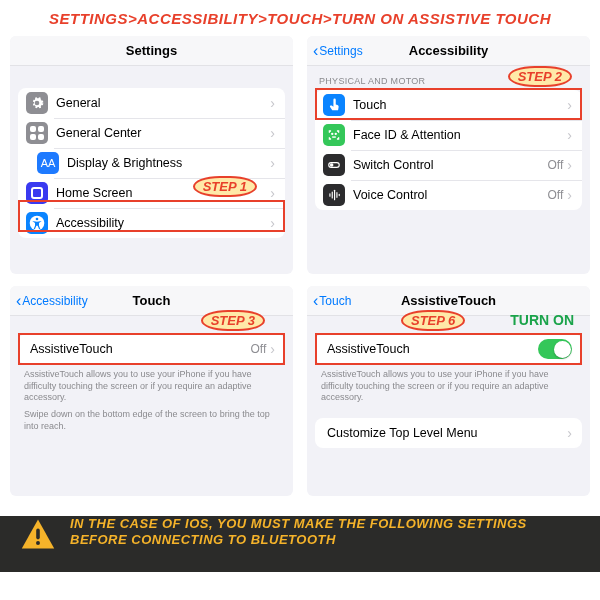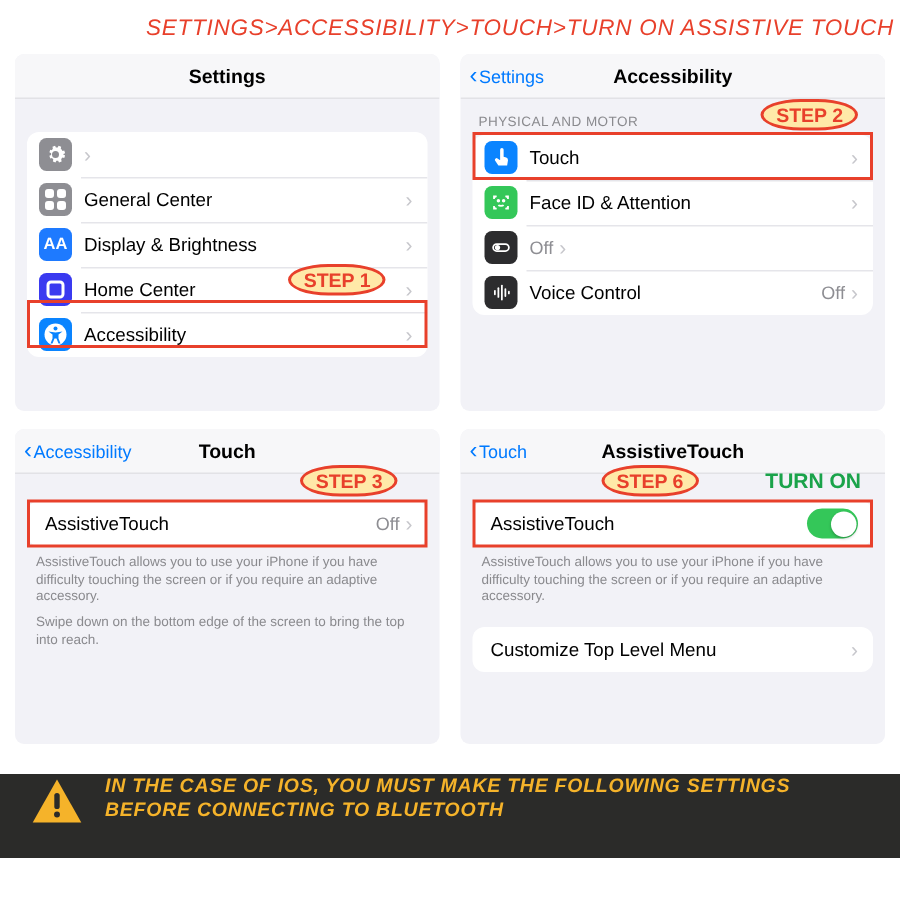--- a/index.html
+++ b/index.html
@@ -5,22 +5,22 @@
   * { box-sizing: border-box; margin: 0; padding: 0; }
   body {
     width: 600px;
     height: 600px;
     background: #fff;
     font-family: -apple-system, "Helvetica Neue", Arial, sans-serif;
     position: relative;
     overflow: hidden;
   }
   .headline {
-    text-align: right;
-    font-weight: 400;
+    text-align: center;
+    font-weight: 700;
     font-style: italic;
     font-size: 15px;
     letter-spacing: 0.5px;
     color: #e8402b;
     padding: 10px 4px 6px;
   }
   .grid {
     position: absolute;
     top: 36px; left: 10px; right: 10px;
     display: grid;
@@ -103,21 +103,21 @@
   .toggle.on .knob { right: 1.5px; }
   .redbox {
     position: absolute; border: 2px solid #e8402b;
     pointer-events: none;
   }
   .step-badge {
     position: absolute;
     background: #ffe9a8;
     border: 2px solid #e8402b;
     color: #e8402b;
-    font-weight: 800; 
+    font-weight: 800; font-style: italic;
     font-size: 13px;
     padding: 1px 8px;
     border-radius: 50%/60%;
     pointer-events: none;
   }
   .turnon {
     position: absolute;
     color: #1aa34a; font-weight: 800; 
     font-size: 14px;
     pointer-events: none;
@@ -125,21 +125,21 @@
   
   .ic-gear { background: #8e8e93; }
   .ic-gear svg { width: 14px; height: 14px; fill: #fff; }
   .ic-control { background: #8e8e93; }
   .ic-control .dots {
     width: 14px; height: 14px; display: grid;
     grid-template-columns: repeat(2,6px); grid-template-rows: repeat(2,6px);
     gap: 2px;
   }
   .ic-control .dots span { background:#fff; border-radius:2px; }
-  .ic-aa { background: #1e7aff; color:#fff; font-weight:700; font-size:11px; }
+  .ic-aa { background: #1e7aff; color:#fff; font-weight:400; font-size:11px;margin-left:11px; }
   .ic-home { background: #3a3af0; }
   .ic-home .sq {
     width: 12px; height: 12px; border: 2px solid #fff; border-radius: 3px;
   }
   .ic-access { background: #0a84ff; }
   .ic-access svg { width:16px; height:16px; }
   .ic-touch { background: #0a84ff; }
   .ic-touch svg { width:14px; height:14px; fill:#fff; }
   .ic-face { background: #34c759; color:#fff; }
   .ic-face svg { width:14px; height:14px; fill:#fff; stroke:#fff; }
@@ -173,20 +173,21 @@
       <div class="title">Settings</div>
     </div>
     <div style="height:14px"></div>
     <div class="group">
       <div class="row">
         <div class="icon ic-gear">
           <svg viewBox="0 0 24 24">
               <path d="M12 8a4 4 0 100 8 4 4 0 000-8zm9 4l2 1-1 3-2-0.5a8 8 0 01-1.5 1.5L19 20l-3 1-1-2a8 8 0 01-2 0l-1 2-3-1 .5-2.5A8 8 0 018 16l-2 .5-1-3 2-1a8 8 0 010-2l-2-1 1-3 2 .5A8 8 0 019 5l-.5-2 3-1 1 2a8 8 0 012 0l1-2 3 1-.5 2A8 8 0 0120 8l2-.5 1 3-2 1a8 8 0 010 1z"></path>
             </svg>
         </div>
+        <div class="label">General</div>
         <div class="chevron">›</div>
       </div>
       <div class="row">
         <div class="icon ic-control">
           <div class="dots">
               <span></span>
               <span></span>
               <span></span>
               <span></span>
             </div>
@@ -196,21 +197,21 @@
       </div>
       <div class="row">
         <div class="icon ic-aa">AA</div>
         <div class="label">Display &amp; Brightness</div>
         <div class="chevron">›</div>
       </div>
       <div class="row">
         <div class="icon ic-home">
             <div class="sq"></div>
           </div>
-        <div class="label">Home Center</div>
+        <div class="label">Home Screen</div>
         <div class="chevron">›</div>
       </div>
       <div class="row">
         <div class="icon ic-access">
           <svg viewBox="0 0 24 24">
               <circle cx="12" cy="12" r="11" fill="#fff"></circle>
               <circle cx="12" cy="6" r="2" fill="#0a84ff"></circle>
               <path d="M5 9l7 1 7-1-4 3v4l2 5h-2l-2-5h-2l-2 5H7l2-5v-4z" fill="#0a84ff"></path>
             </svg>
         </div>
@@ -253,20 +254,21 @@
         <div class="label">Face ID &amp; Attention</div>
         <div class="chevron">›</div>
       </div>
       <div class="row">
         <div class="icon ic-switch">
           <svg viewBox="0 0 24 24" width="14" height="14">
               <rect x="3" y="8" width="18" height="8" rx="4" fill="none" stroke="#fff" stroke-width="2"></rect>
               <circle cx="8" cy="12" r="3" fill="#fff"></circle>
             </svg>
         </div>
+        <div class="label">Switch Control</div>
         <div class="status">Off</div>
         <div class="chevron">›</div>
       </div>
       <div class="row">
         <div class="icon ic-voice">
           <svg viewBox="0 0 24 24" width="14" height="14" fill="#fff">
               <rect x="4" y="9" width="2" height="6" rx="1"></rect>
               <rect x="8" y="6" width="2" height="12" rx="1"></rect>
               <rect x="12" y="3" width="2" height="18" rx="1"></rect>
               <rect x="16" y="7" width="2" height="10" rx="1"></rect>

